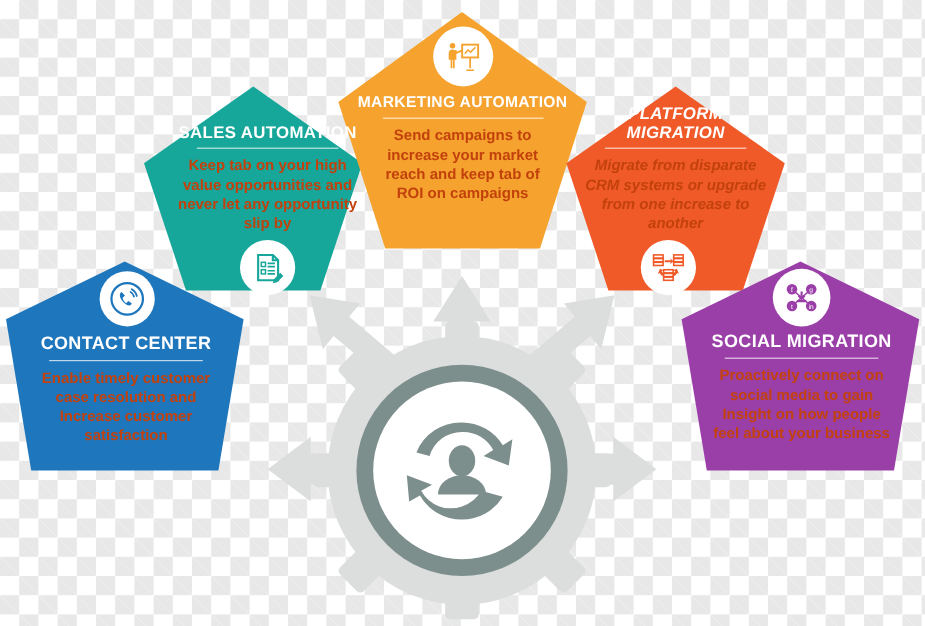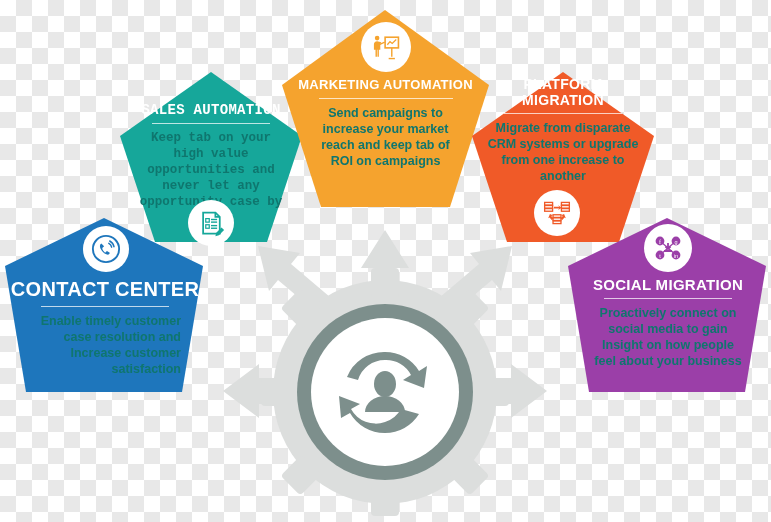--- a/index.html
+++ b/index.html
@@ -15,21 +15,21 @@
   }
   #stage{position:relative;width:771px;height:522px;}
   svg.layer{position:absolute;left:0;top:0;width:771px;height:522px;}
   .card{position:absolute;}
   .card-title{
     color:#ffffff;font-weight:bold;text-align:center;
     letter-spacing:.3px;line-height:1.15;
   }
   .rule{height:1px;background:rgba(255,255,255,.72);margin:5px auto 6px;}
   .card-body{
-    color:#0f766e;text-align:center;font-weight:bold;line-height:1.28;
+    color:#c2410c;text-align:center;font-weight:bold;line-height:1.28;
   }
   .badge{
     position:absolute;border-radius:50%;background:#ffffff;
     display:flex;align-items:center;justify-content:center;
   }
   .txtwrap{position:absolute;left:0;right:0;}
 </style>
 </head>
 <body>
 
@@ -91,31 +91,31 @@
   <div class="card" style="left:5px;top:218px;width:200px;height:180px;">
     <div class="badge" style="left:78px;top:8px;width:46px;height:46px;">
       <svg width="30" height="30" viewBox="0 0 32 32">
         <circle cx="16" cy="16" r="14" fill="none" stroke="#1E76BC" stroke-width="2"></circle>
         <path d="M11 10 c-2 1 -2 4 0 7 c2 3 5 5 7 5 c1 0 2 -1 2 -2 l-3 -2 l-2 2 c-1 -1 -3 -3 -3 -5 l2 -2 Z" fill="#1E76BC"></path>
         <path d="M19 10 a6 6 0 0 1 3 4" fill="none" stroke="#1E76BC" stroke-width="1.6" stroke-linecap="round"></path>
         <path d="M20 7.5 a9 9 0 0 1 4.5 6" fill="none" stroke="#1E76BC" stroke-width="1.6" stroke-linecap="round"></path>
       </svg>
     </div>
     <div class="txtwrap" style="top:60px;">
-      <div class="card-title" style="font-size:20px;">CONTACT CENTER</div>
+      <div class="card-title" style="font-size:15px;">CONTACT CENTER</div>
       <div class="rule" style="width:128px;"></div>
-      <div class="card-body" style="font-size:12.5px;padding:0 24px;text-align:right;">Enable timely customer case resolution and Increase customer satisfaction</div>
-    </div>
-  </div>
-
-  <div class="card" style="left:120px;top:72px;width:182px;height:175px;font-family:Liberation Mono, monospace;">
+      <div class="card-body" style="font-size:12.5px;padding:0 24px;">Enable timely customer case resolution and Increase customer satisfaction</div>
+    </div>
+  </div>
+
+  <div class="card" style="left:132px;top:72px;width:182px;height:175px;">
     <div class="txtwrap" style="top:30px;">
       <div class="card-title" style="font-size:14px;">SALES AUTOMATION</div>
       <div class="rule" style="width:118px;"></div>
-      <div class="card-body" style="font-size:12.5px;padding:0 14px;">Keep tab on your high value opportunities and never let any opportunity case by</div>
+      <div class="card-body" style="font-size:12.5px;padding:0 14px;">Keep tab on your high value opportunities and never let any opportunity slip by</div>
     </div>
     <div class="badge" style="left:68px;top:128px;width:46px;height:46px;">
       <svg width="28" height="28" viewBox="0 0 32 32">
         <path d="M7 4 h14 l5 5 v19 h-19 Z" fill="none" stroke="#16A79A" stroke-width="2"></path>
         <path d="M21 4 v5 h5" fill="none" stroke="#16A79A" stroke-width="2"></path>
         <rect x="10" y="11" width="4" height="4" fill="none" stroke="#16A79A" stroke-width="1.4"></rect>
         <rect x="10" y="18" width="4" height="4" fill="none" stroke="#16A79A" stroke-width="1.4"></rect>
         <line x1="16" y1="12" x2="23" y2="12" stroke="#16A79A" stroke-width="1.6"></line>
         <line x1="16" y1="15" x2="23" y2="15" stroke="#16A79A" stroke-width="1.6"></line>
         <line x1="16" y1="19" x2="23" y2="19" stroke="#16A79A" stroke-width="1.6"></line>
@@ -137,21 +137,21 @@
         <line x1="21" y1="29" x2="28" y2="29" stroke="#F5A32E" stroke-width="1.6"></line>
       </svg>
     </div>
     <div class="txtwrap" style="top:68px;">
       <div class="card-title" style="font-size:13px;">MARKETING AUTOMATION</div>
       <div class="rule" style="width:134px;"></div>
       <div class="card-body" style="font-size:12.5px;padding:0 30px;">Send campaigns to increase your market reach and keep tab of ROI on campaigns</div>
     </div>
   </div>
 
-  <div class="card" style="left:472px;top:62px;width:182px;height:175px;">
+  <div class="card" style="left:472px;top:72px;width:182px;height:175px;font-style:italic;">
     <div class="txtwrap" style="top:14px;">
       <div class="card-title" style="font-size:14px;padding:0 44px;">PLATFORM MIGRATION</div>
       <div class="rule" style="width:118px;"></div>
       <div class="card-body" style="font-size:12.5px;padding:0 12px;">Migrate from disparate CRM systems or upgrade from one increase to another</div>
     </div>
     <div class="badge" style="left:62px;top:128px;width:46px;height:46px;">
       <svg width="30" height="30" viewBox="0 0 34 32">
         <g fill="none" stroke="#F05A28" stroke-width="1.5">
           <rect x="3" y="4" width="9" height="3"></rect>
             <rect x="3" y="7.5" width="9" height="3"></rect>

